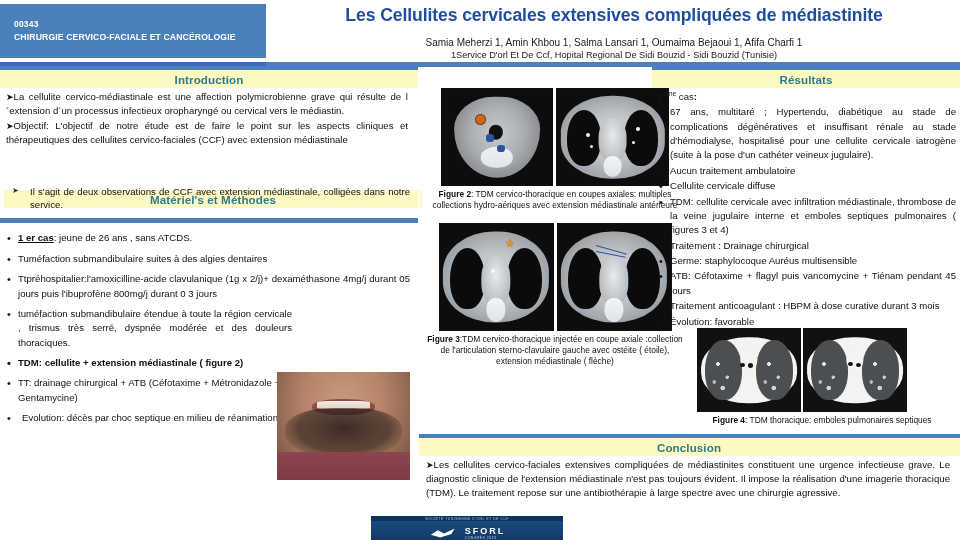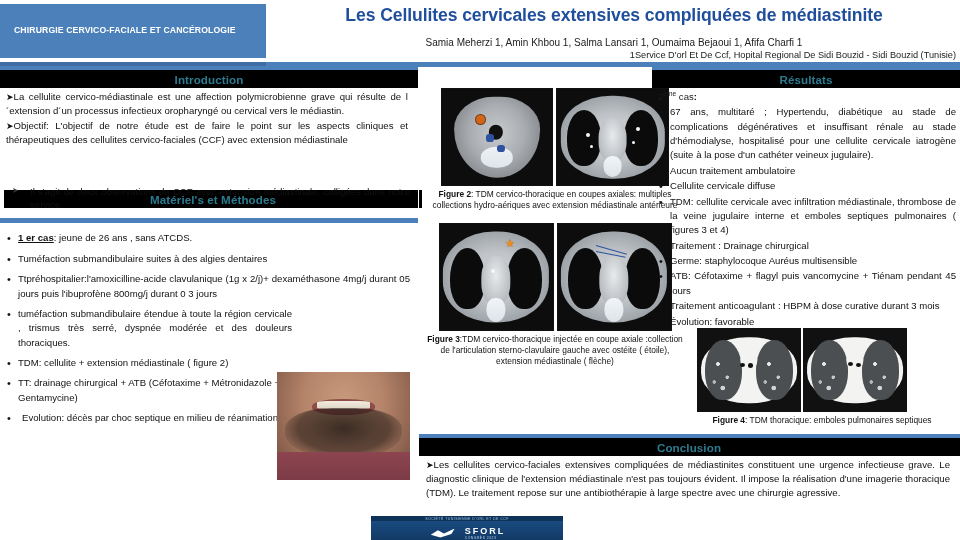--- a/index.html
+++ b/index.html
@@ -22,34 +22,34 @@
   .hdr-badge .dept{font-size:8.7px;font-weight:bold;letter-spacing:.1px;line-height:1.5;}
 
   .title-wrap{
     position:absolute;left:272px;top:2px;width:684px;text-align:center;
   }
   .poster-title{
     font-size:17.6px;font-weight:bold;color:#1f4e9c;letter-spacing:-.1px;
     line-height:1.25;margin:0;padding-top:3px;
   }
   .authors{font-size:10px;color:#222;line-height:1.35;margin-top:9px;}
-  .affil{font-size:9.2px;color:#222;line-height:1.35;text-align:right;}
+  .affil{font-size:9.2px;color:#222;line-height:1.35;}
 
   .hdr-rule{
     position:absolute;left:0;top:62px;width:960px;height:5px;background:#4c80ba;
   }
   .hdr-rule-left{
     position:absolute;left:0;top:62px;width:266px;height:5px;background:#3e6ea5;
   }
 
   
   .sec-head{position:absolute;box-sizing:border-box;}
   .sec-head .bar{height:4px;background:#4c80ba;width:100%;}
   .sec-head .body{
-    background:#000000;width:100%;height:18px;
+    background:#fef9c3;width:100%;height:18px;
     display:flex;align-items:center;justify-content:center;
   }
   .sec-head .body span{
     font-size:11.6px;font-weight:bold;color:#2b7c90;letter-spacing:.1px;
   }
 
   
   .col-left{position:absolute;left:0;top:88px;width:418px;}
   .col-mid{position:absolute;left:420px;top:88px;width:270px;}
   .col-right{position:absolute;left:652px;top:88px;width:308px;}
@@ -211,20 +211,21 @@
   .divider-v{
     position:absolute;left:418px;top:88px;width:1px;height:400px;background:#ffffff;
   }
 </style>
 </head>
 <body>
 
 <div class="poster">
 
   <div class="hdr-badge">
+    <div class="code">00343</div>
     <div class="dept">CHIRURGIE CERVICO-FACIALE ET CANCÉROLOGIE</div>
   </div>
 
   <div class="title-wrap">
     <h1 class="poster-title">Les Cellulites cervicales extensives compliquées de médiastinite</h1>
     <div class="authors">Samia Meherzi 1, Amin Khbou 1, Salma Lansari 1, Oumaima Bejaoui 1, Afifa Charfi 1</div>
     <div class="affil">1Service D'orl Et De Ccf, Hopital Regional De Sidi Bouzid - Sidi Bouzid (Tunisie)</div>
   </div>
 
   <div class="hdr-rule"></div>
@@ -273,21 +274,21 @@
 
     <div style="padding-top:4px;">
       <div class="arrow-item">Il s'agit de deux observations de CCF avec extension médiastinale, colligées dans notre service.</div>
       <div class="blue-div"></div>
 
       <ul class="bullets" style="padding-right:8px;">
         <li><b>1 er cas</b><span>: jeune de 26 ans , sans ATCDS.</span></li>
         <li>Tuméfaction submandibulaire suites à des algies dentaires</li>
         <li>Ttpréhospitalier:l'amoxicilline-acide  clavulanique  (1g  x  2/j)+  dexaméthasone 4mg/j durant 05 jours puis l'ibuprofène 800mg/j  durant 0 3 jours</li>
         <li style="padding-right:118px;">tuméfaction submandibulaire  étendue à toute la région cervicale , trismus très serré,  dyspnée modérée et des douleurs thoraciques.</li>
-        <li style="padding-right:120px;">TDM: cellulite + extension médiastinale ( figure 2)</li>
+        <li style="padding-right:120px;font-weight:bold;">TDM: cellulite + extension médiastinale ( figure 2)</li>
         <li style="padding-right:130px;padding-left:18px;">TT: drainage chirurgical + ATB (Céfotaxime + Métronidazole + Gentamycine)</li>
         <li style="padding-left:22px;">Evolution: décès par choc septique en milieu de réanimation à j7 de tt</li>
       </ul>
     </div>
   </div>
 
   <div class="photo" style="position:absolute;left:277px;top:372px;width:133px;height:108px;">
     <div class="skin"></div>
     <div class="mouth"></div>
     <div class="teeth"></div>

